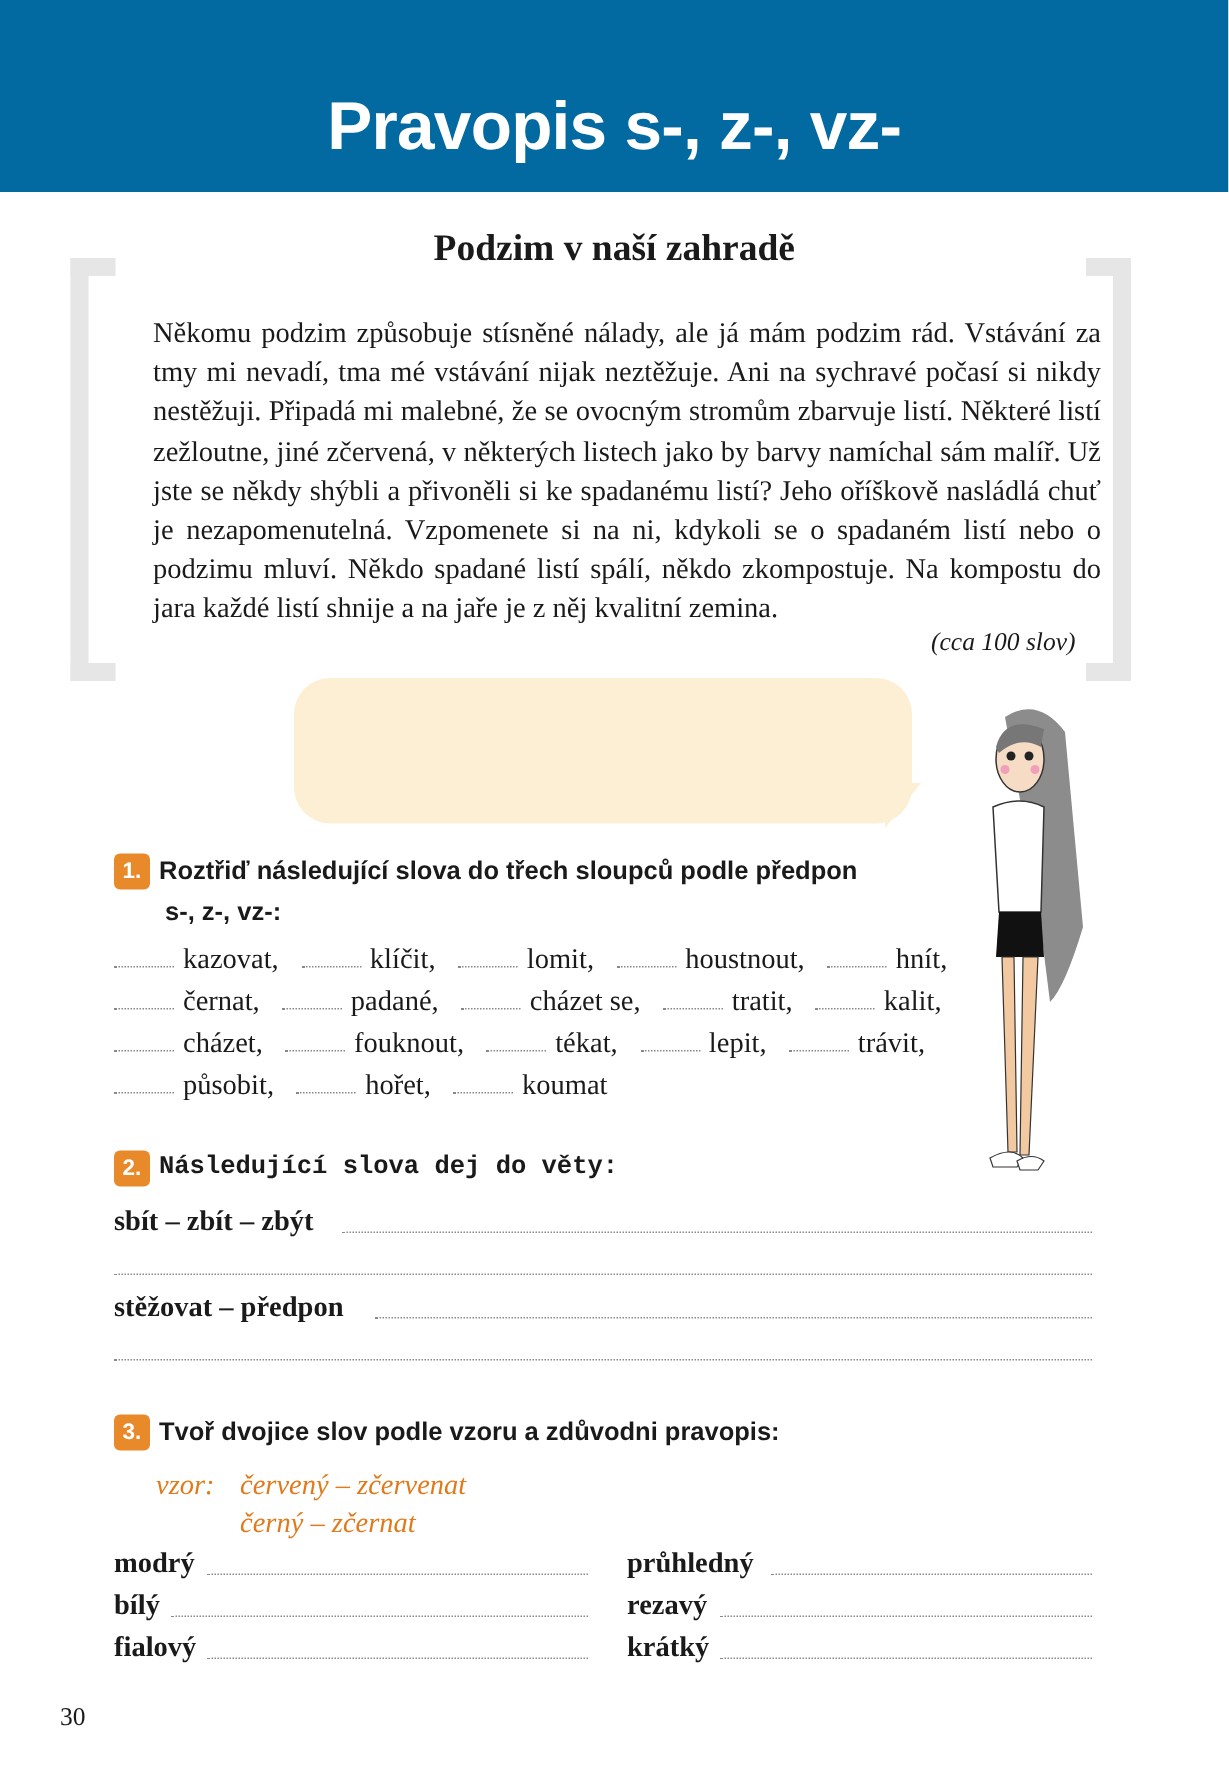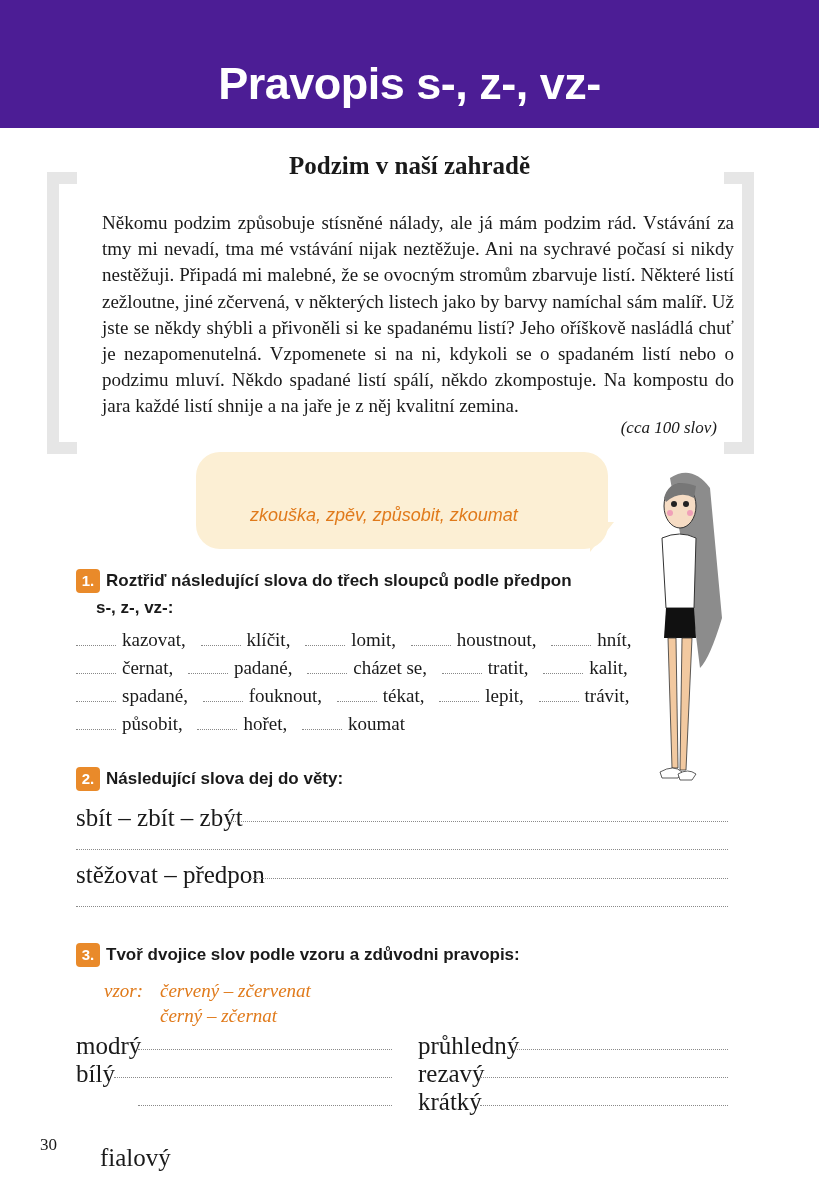--- a/index.html
+++ b/index.html
@@ -1,18 +1,18 @@
 <!DOCTYPE html>
 <html><head>
 <meta charset="utf-8">
 <style>
   html, body { margin:0; padding:0; }
   body { width:819px; height:1181px; background:#ffffff; position:relative; overflow:hidden;
          font-family:"Liberation Serif", serif; color:#1a1a1a; }
-  .header { position:absolute; left:0; top:0; width:819px; height:128px; background:#4c1d95; }
+  .header { position:absolute; left:0; top:0; width:819px; height:128px; background:#0369a1; }
   .header h1 { position:absolute; left:0; right:0; top:58px; margin:0; text-align:center;
                font-family:"Liberation Sans", sans-serif; font-weight:bold; font-size:45px;
                color:#ffffff; letter-spacing:-0.5px; }
   .bracket { position:absolute; top:172px; width:30px; height:282px; border:12px solid #e6e6e6; box-sizing:border-box; }
   .bracket.left { left:47px; border-right:none; }
   .bracket.right { left:724px; border-left:none; }
   .story-title { position:absolute; left:0; right:0; top:152px; text-align:center; margin:0;
                  font-family:"Liberation Serif", serif; font-weight:bold; font-size:25px; }
   .story { position:absolute; left:86px; top:194px; width:632px; font-size:19px; line-height:26.2px;
            text-align:justify; margin:16px; }
@@ -26,41 +26,40 @@
   .bubble .l2 { position:absolute; left:54px; top:53px; font-family:"Liberation Sans", sans-serif;
                 font-style:italic; font-size:18px; color:#e07a1b; }
   .task-num { position:absolute; width:24px; height:24px; background:#e98a2a; border-radius:4px;
               color:#fff; font-family:"Liberation Sans", sans-serif; font-weight:bold; font-size:15px;
               text-align:center; line-height:24px; }
   .task-title { position:absolute; font-family:"Liberation Sans", sans-serif; font-weight:bold; font-size:17px; }
   .wline { position:absolute; font-size:19px; white-space:nowrap; }
   .blank { display:inline-block; border-bottom:1px dotted #888; height:14px; vertical-align:baseline; margin-right:6px; }
   .w { margin-right:10px; }
   .dot-line { position:absolute; border-bottom:1px dotted #8a8a8a; height:0; }
-  .lbl { position:absolute; font-size:25px; }
+  .lbl { position:absolute; font-size:19px;font-weight:bold; }
   .vzor { position:absolute; font-style:italic; color:#e07a1b; font-size:19px; }
   .page-num { position:absolute; left:40px; top:1135px; font-size:17px; }
   .girl { position:absolute; left:630px; top:468px; width:100px; height:320px; }
 </style>
 </head>
 <body>
 
 <div class="header">
   <h1>Pravopis s-, z-, vz-</h1>
 </div>
 
 <div class="bracket left"></div>
 <div class="bracket right"></div>
 
 <h2 class="story-title">Podzim v naší zahradě</h2>
 <p class="story">Někomu podzim způsobuje stísněné nálady, ale já mám podzim rád. Vstávání za tmy mi nevadí, tma mé vstávání nijak neztěžuje. Ani na sychravé počasí si nikdy nestěžuji. Připadá mi malebné, že se ovocným stromům zbarvuje listí. Některé listí zežloutne, jiné zčervená, v některých listech jako by barvy namíchal sám malíř. Už jste se někdy shýbli a přivoněli si ke spadanému listí? Jeho oříškově nasládlá chuť je nezapomenutelná. Vzpomenete si na ni, kdykoli se o spadaném listí nebo o podzimu mluví. Někdo spadané listí spálí, někdo zkompostuje. Na kompostu do jara každé listí shnije a na jaře je z něj kvalitní zemina.</p>
 <div class="story-count">(cca 100 slov)</div>
 
 <div class="bubble">
-  <div class="l2">zkouška, zpěv, způsobit, zkoumat</div>
 </div>
 <div class="bubble-tail"></div>
 
 <svg class="girl" viewBox="0 0 100 320">
   <path d="M40 10 Q62 -4 80 20 L92 150 Q80 190 70 200 L60 120 Z" fill="#8c8c8c"></path>
   <ellipse cx="50" cy="38" rx="16" ry="22" fill="#f6dcc4" stroke="#333" stroke-width="1"></ellipse>
   <path d="M34 30 Q40 8 66 18 L64 30 Q50 22 36 34Z" fill="#777"></path>
   <circle cx="44" cy="36" r="3" fill="#222"></circle>
     <circle cx="56" cy="36" r="3" fill="#222"></circle>
   <circle cx="40" cy="45" r="3" fill="#f0a0b8"></circle>
@@ -68,69 +67,69 @@
   <path d="M32 70 Q50 62 66 70 L64 140 L36 140 Z" fill="#fff" stroke="#333" stroke-width="1"></path>
   <path d="M36 140 L64 140 L66 170 L34 170 Z" fill="#111"></path>
   <path d="M38 170 L46 170 L48 300 L42 300 Z" fill="#f2c9a0" stroke="#333" stroke-width="0.8"></path>
   <path d="M52 170 L62 170 L56 302 L50 302 Z" fill="#f2c9a0" stroke="#333" stroke-width="0.8"></path>
   <path d="M30 304 Q44 296 52 304 L48 310 L32 310Z" fill="#fff" stroke="#333" stroke-width="0.8"></path>
   <path d="M48 306 Q58 300 66 306 L62 312 L50 312Z" fill="#fff" stroke="#333" stroke-width="0.8"></path>
 </svg>
 
 <div class="task-num" style="left:76px;top:569px;">1.</div>
 <div class="task-title" style="left:106px;top:571px;">Roztřiď následující slova do třech sloupců podle předpon</div>
-<div class="task-title" style="left:96px;top:598px;">s-, z-, vz-:</div>
+<div class="task-title" style="left:110px;top:598px;">s-, z-, vz-:</div>
 
 <div class="wline" style="left:76px;top:629px;">
   <span class="blank" style="width:40px"></span><span class="w">kazovat,</span>
   <span class="blank" style="width:40px"></span><span class="w">klíčit,</span>
   <span class="blank" style="width:40px"></span><span class="w">lomit,</span>
   <span class="blank" style="width:40px"></span><span class="w">houstnout,</span>
   <span class="blank" style="width:40px"></span><span class="w">hnít,</span>
 </div>
 <div class="wline" style="left:76px;top:657px;">
   <span class="blank" style="width:40px"></span><span class="w">černat,</span>
   <span class="blank" style="width:40px"></span><span class="w">padané,</span>
   <span class="blank" style="width:40px"></span><span class="w">cházet se,</span>
   <span class="blank" style="width:40px"></span><span class="w">tratit,</span>
   <span class="blank" style="width:40px"></span><span class="w">kalit,</span>
 </div>
 <div class="wline" style="left:76px;top:685px;">
-  <span class="blank" style="width:40px"></span><span class="w">spadané,</span>
+  <span class="blank" style="width:40px"></span><span class="w">cházet,</span>
   <span class="blank" style="width:40px"></span><span class="w">fouknout,</span>
   <span class="blank" style="width:40px"></span><span class="w">tékat,</span>
   <span class="blank" style="width:40px"></span><span class="w">lepit,</span>
   <span class="blank" style="width:40px"></span><span class="w">trávit,</span>
 </div>
 <div class="wline" style="left:76px;top:713px;">
   <span class="blank" style="width:40px"></span><span class="w">působit,</span>
   <span class="blank" style="width:40px"></span><span class="w">hořet,</span>
   <span class="blank" style="width:40px"></span><span class="w">koumat</span>
 </div>
 
 <div class="task-num" style="left:76px;top:767px;">2.</div>
-<div class="task-title" style="left:106px;top:769px;">Následující slova dej do věty:</div>
+<div class="task-title" style="left:106px;top:769px;font-family:Liberation Mono, monospace;">Následující slova dej do věty:</div>
 <div class="lbl" style="left:76px;top:804px;">sbít – zbít – zbýt</div>
 <div class="dot-line" style="left:228px;top:821px;width:500px;"></div>
 <div class="dot-line" style="left:76px;top:849px;width:652px;"></div>
 <div class="lbl" style="left:76px;top:861px;">stěžovat – předpon</div>
 <div class="dot-line" style="left:250px;top:878px;width:478px;"></div>
 <div class="dot-line" style="left:76px;top:906px;width:652px;"></div>
 
 <div class="task-num" style="left:76px;top:943px;">3.</div>
 <div class="task-title" style="left:106px;top:945px;">Tvoř dvojice slov podle vzoru a zdůvodni pravopis:</div>
 <div class="vzor" style="left:104px;top:980px;font-style:italic;">vzor:</div>
 <div class="vzor" style="left:160px;top:980px;">červený – zčervenat</div>
 <div class="vzor" style="left:160px;top:1005px;">černý – zčernat</div>
 
 <div class="lbl" style="left:76px;top:1032px;">modrý</div>
 <div class="dot-line" style="left:138px;top:1049px;width:254px;"></div>
 <div class="lbl" style="left:76px;top:1060px;text-align:right;">bílý</div>
 <div class="dot-line" style="left:114px;top:1077px;width:278px;"></div>
-<div class="lbl" style="left:76px;top:1144px;margin-left:24px;">fialový</div>
+<div class="lbl" style="left:76px;top:1088px;">fialový</div>
 <div class="dot-line" style="left:138px;top:1105px;width:254px;"></div>
 
 <div class="lbl" style="left:418px;top:1032px;">průhledný</div>
 <div class="dot-line" style="left:514px;top:1049px;width:214px;"></div>
 <div class="lbl" style="left:418px;top:1060px;">rezavý</div>
 <div class="dot-line" style="left:480px;top:1077px;width:248px;"></div>
 <div class="lbl" style="left:418px;top:1088px;">krátký</div>
 <div class="dot-line" style="left:480px;top:1105px;width:248px;"></div>
 
 <div class="page-num">30</div>

